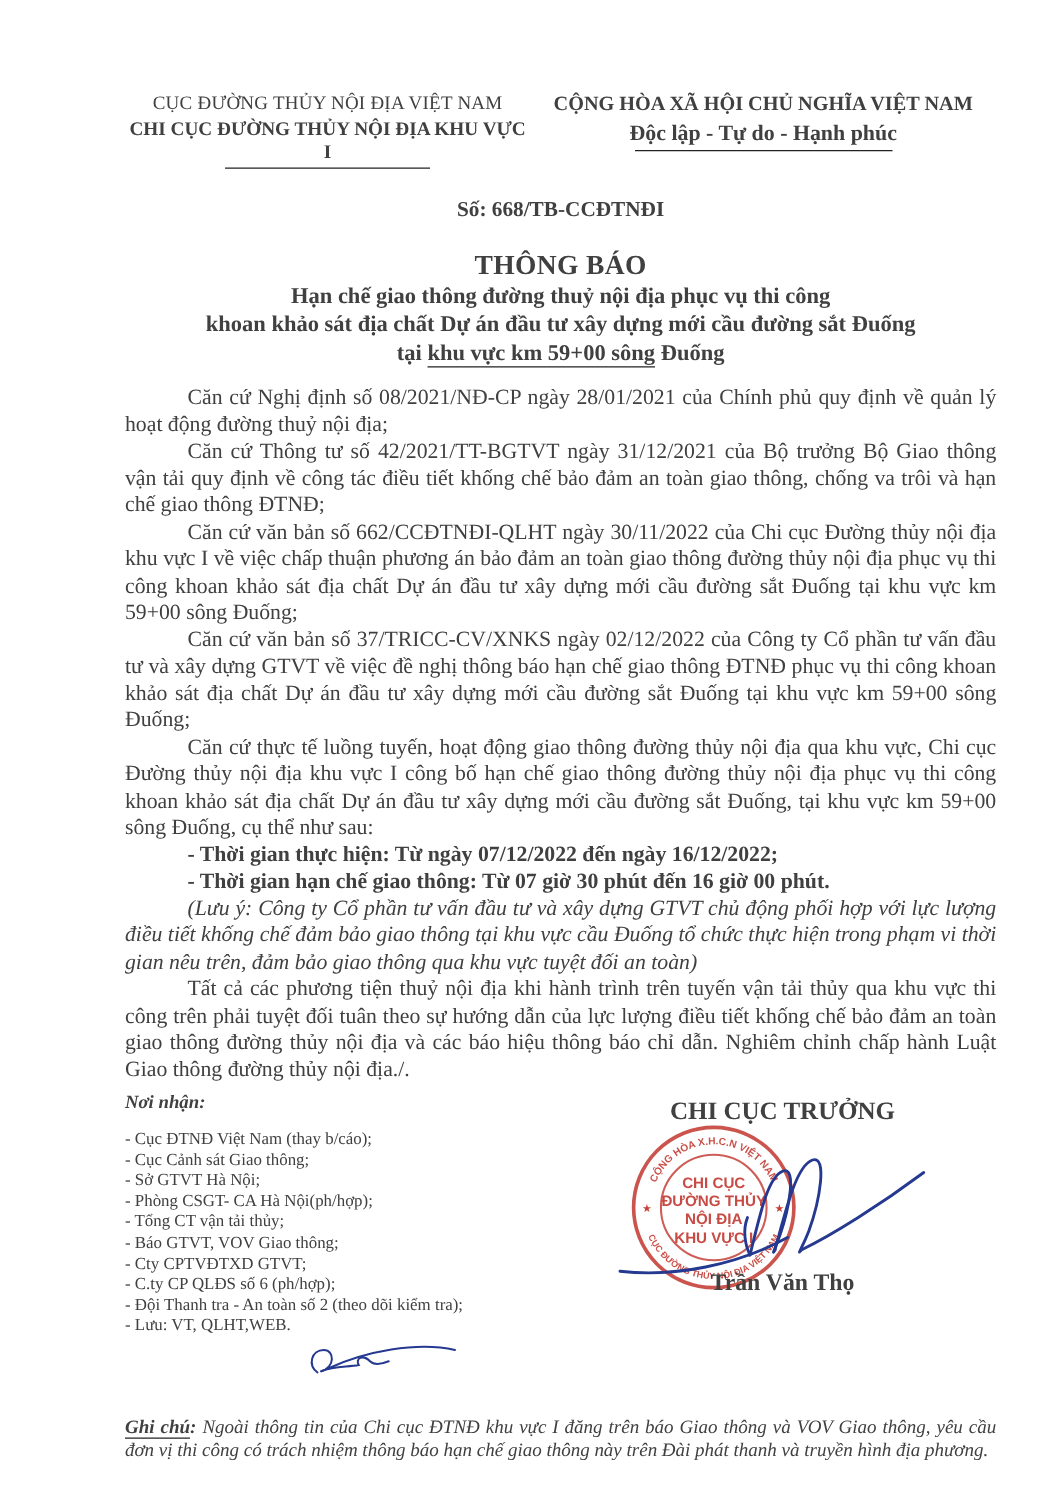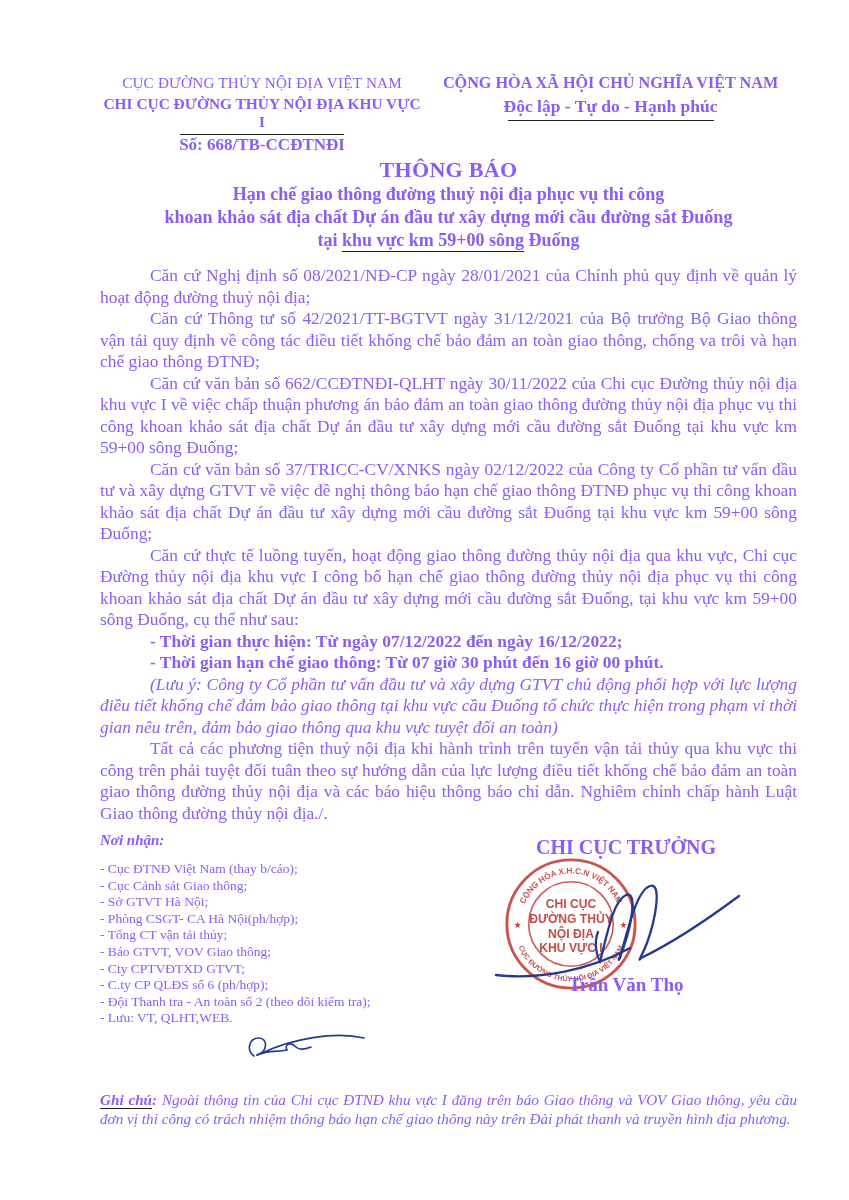--- a/index.html
+++ b/index.html
@@ -2,42 +2,42 @@
 <html><head>
 <meta charset="utf-8">
 <style>
   html,body{margin:0;padding:0;background:#e8e8e8;}
   .page{
     position:relative;
     width:849px;height:1200px;
     margin:0 auto;
     background:#ffffff;
     font-family:"Liberation Serif","DejaVu Serif",serif;
-    color:#8b5cf6;
+    color:#404040;
     overflow:hidden;
   }
   .content{position:absolute;left:100px;top:74px;width:697px;}
 
   
   .hdr{display:flex;}
   .hdr-left{width:46.5%;text-align:center;}
   .hdr-right{width:53.5%;text-align:center;}
   .org-top{font-size:15.2px;letter-spacing:.2px;}
   .org-main{font-size:15.4px;font-weight:bold;margin-top:3px;}
   .rule-l{width:164px;border-bottom:1.6px solid #222;margin:3px auto 0;}
   .nat-line1{font-size:16.2px;font-weight:bold;}
   .nat-line2{font-size:17.5px;font-weight:bold;margin-top:3px;}
   .rule-r{width:206px;border-bottom:1.6px solid #222;margin:3px auto 0;}
 
-  .meta{display:flex;}
+  .meta{display:flex;margin-top:23px;justify-content:center;}
   .meta-num{width:46.5%;text-align:center;font-size:17px;font-weight:bold;}
   .meta-date{width:53.5%;text-align:center;font-size:16.8px;font-weight:bold;font-style:italic;}
 
   
-  .title{margin-top:2px;text-align:center;}
+  .title{margin-top:21px;text-align:center;}
   .title-main{font-size:22px;font-weight:bold;letter-spacing:.3px;}
   .title-sub{font-size:18px;font-weight:bold;line-height:23px;}
   .title-sub:first-of-type{margin-top:4px;}
   .u-part{border-bottom:1.8px solid #222;padding-bottom:1px;}
 
   
   .body{margin-top:13px;font-size:17.4px;line-height:21.5px;text-align:justify;}
   .body p{margin:0;text-indent:50px;}
   .tline{font-weight:bold;}
   .note{font-style:italic;}

